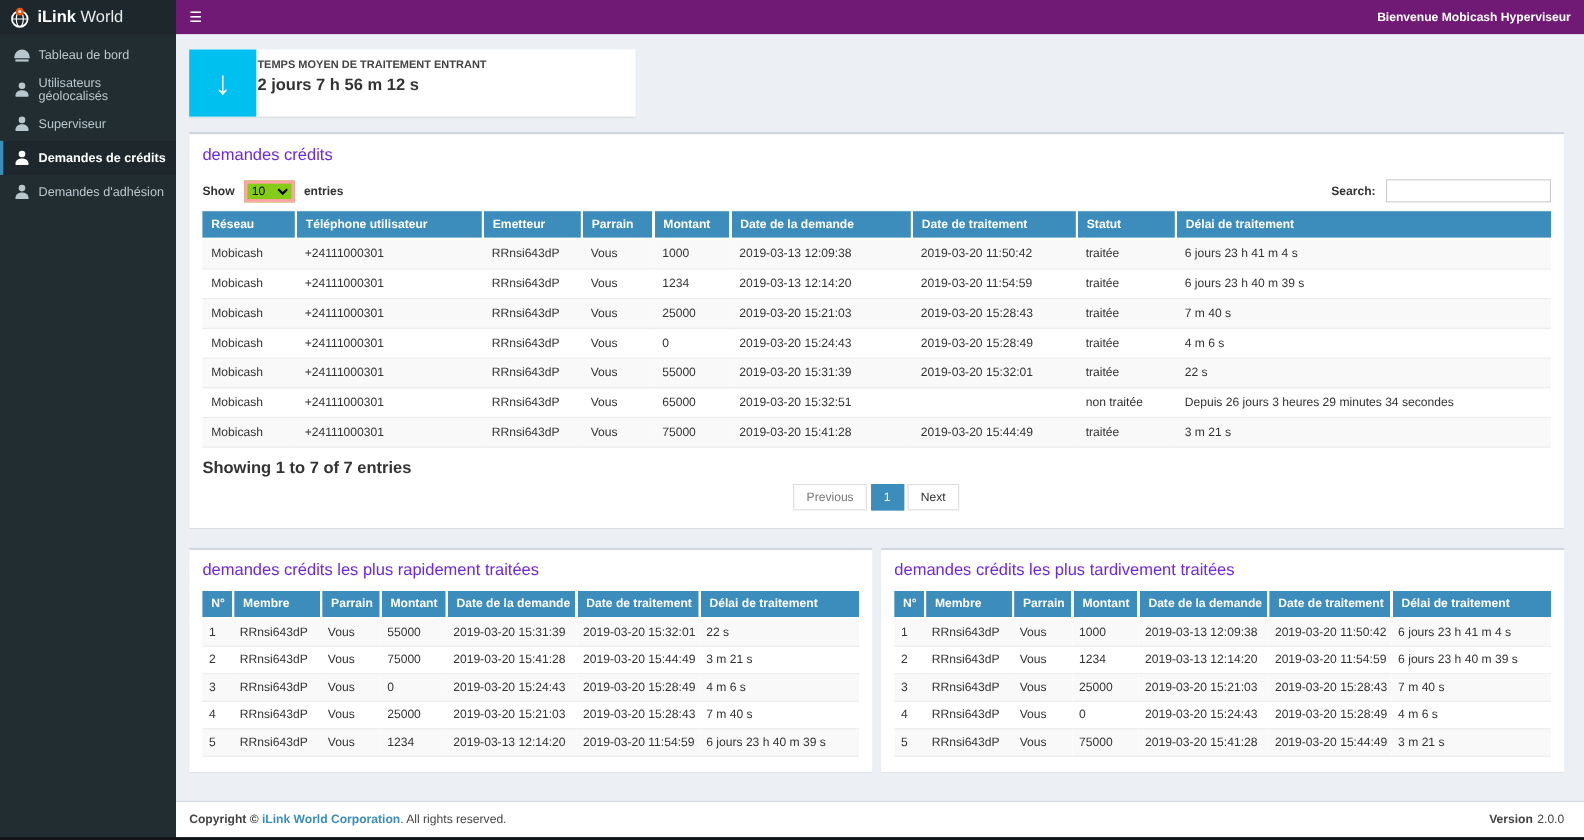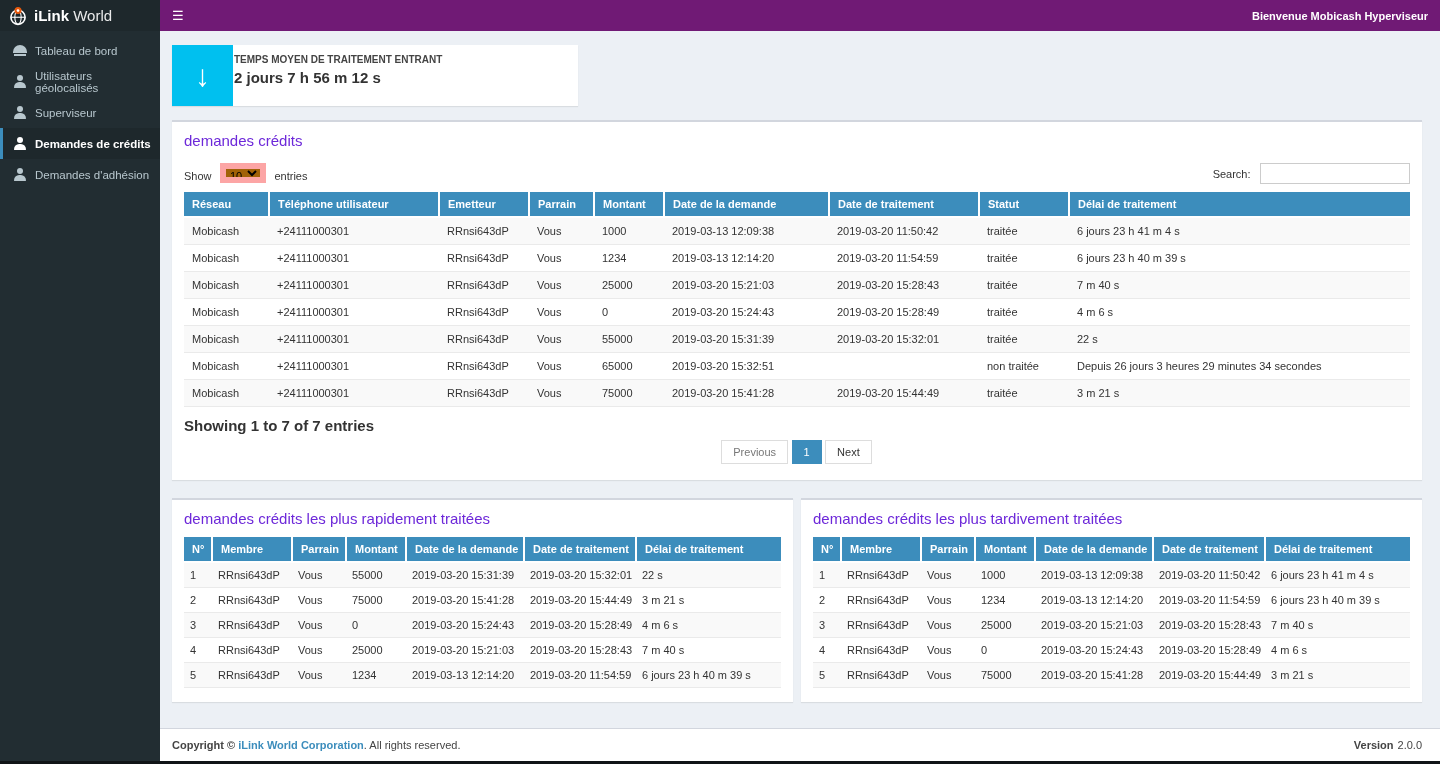--- a/index.html
+++ b/index.html
@@ -35,22 +35,22 @@
   .info-box { width: 406px; height: 61px; background: #fff; display: flex; box-shadow: 0 1px 1px rgba(0,0,0,.08); margin-bottom: 14px; }
   .info-box-icon { width: 61px; background: #00c0ef; color: #fff; font-size: 30px; display: flex; align-items: center; justify-content: center; }
   .info-box-content { padding: 9px 1px; }
   .info-box-title { font-size: 10px; font-weight: bold; color: #444; }
   .info-box-value { font-size: 15px; font-weight: bold; color: #333; margin-top: 4px; }
 
   .box { background: #fff; box-shadow: 0 1px 1px rgba(0,0,0,.08); border-top: 2px solid #d2d6de; margin-bottom: 18px; }
   .box-title { padding: 10px 12px; font-size: 15px; color: #6d28d9; }
 
   .table-controls { display: flex; justify-content: space-between; align-items: center; padding: 4px 12px 8px; }
-  .lbl { font-size: 11px; font-weight: normal; color: #333; margin-top: 43px; }
-  .length-control select { font-size: 11px; height: 20px; margin: 0 4px; border: 6px solid #fca5a5; background: #a16207; min-width: 46px; }
+  .lbl { font-size: 11px; font-weight: bold; color: #333; margin-top: 43px; }
+  .length-control select { font-size: 11px; height: 20px; margin: 0 4px; border: 3px solid #fca5a5; background: #84cc16; min-width: 46px; }
   .search-control input { width: 150px; height: 21px; border: 1px solid #ccc; margin-left: 5px; font-size: 11px; padding: 0 5px; }
 
   .tbl { width: calc(100% - 24px); margin: 0 12px; border-collapse: collapse; table-layout: fixed; }
   .tbl th { background: #3c8dbc; color: #fff; font-size: 11px; text-align: left; padding: 6px 8px; font-weight: bold;
             border-right: 2px solid #fff; border-bottom: 2px solid #fff; cursor: pointer; overflow: hidden; white-space: nowrap; }
   .tbl th:last-child { border-right: none; }
   .tbl td { font-size: 11px; color: #333; padding: 7px 8px; border-bottom: 1px solid #eaeaea; white-space: nowrap; overflow: hidden; }
   .tbl tbody tr:nth-child(odd) { background: #f9f9f9; }
 
   .tbl-main th:nth-child(1){width:85px}  .tbl-main th:nth-child(2){width:170px}

